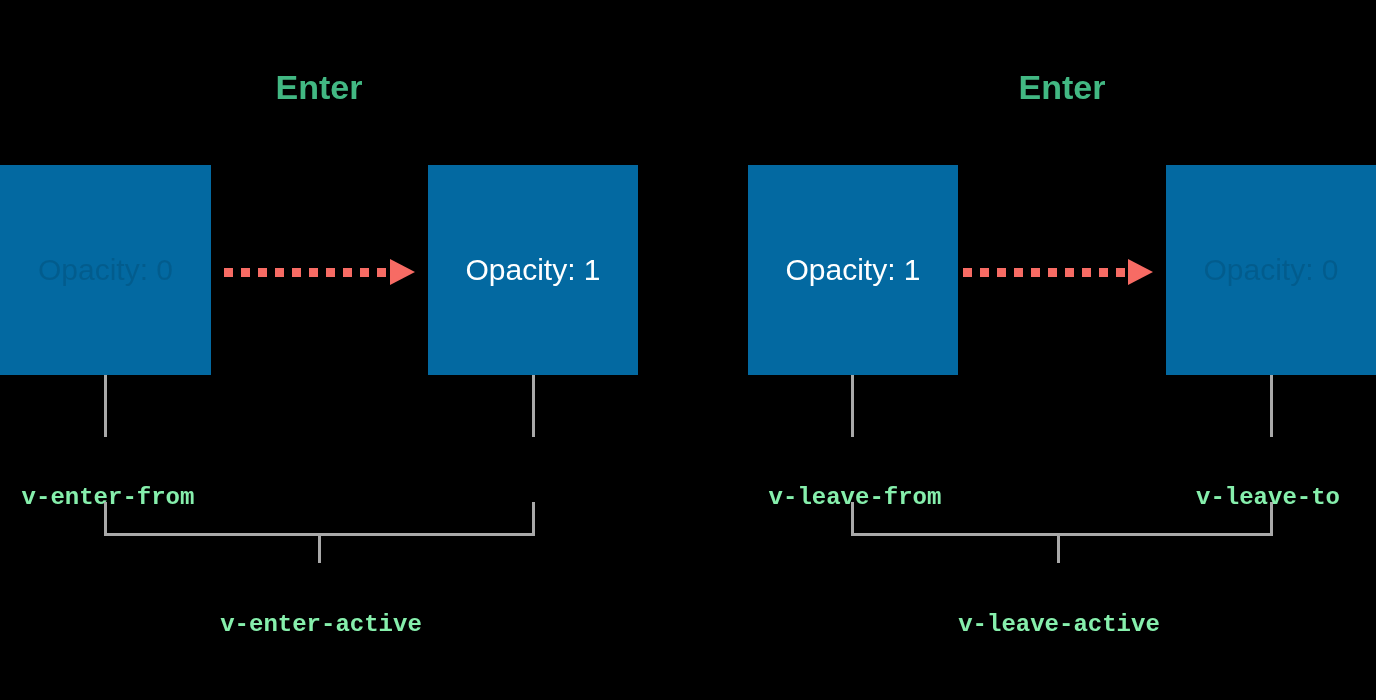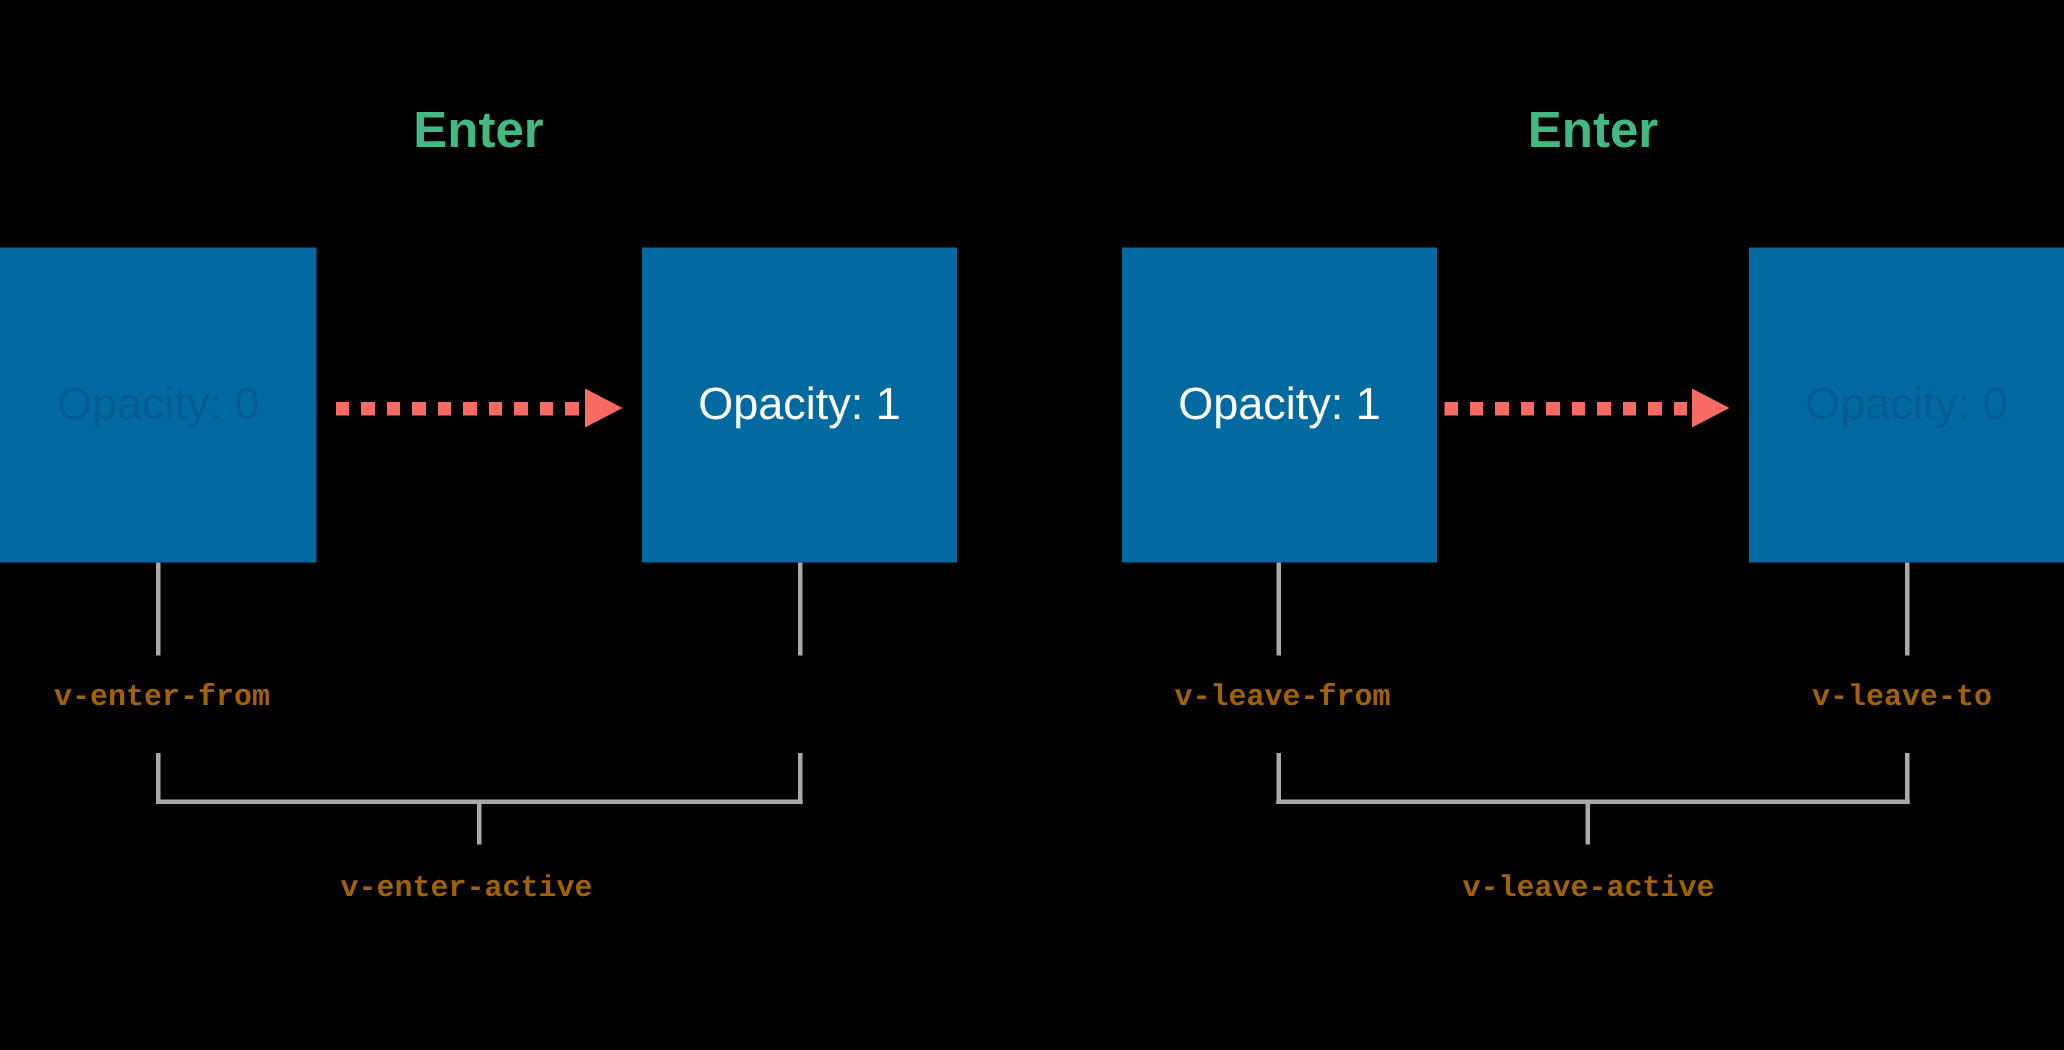--- a/index.html
+++ b/index.html
@@ -62,24 +62,25 @@
   .hline{height:3px;}
   .drop{top:375px;height:62px;}
   .bracket-v{top:502px;height:34px;}
   .bracket-h{top:533px;}
   .stem{top:536px;height:27px;}
   .mono-label{
     position:absolute;
     transform:translateX(-50%);
     font-family:"Liberation Mono","DejaVu Sans Mono",monospace;
     font-weight:bold;
-    font-size:20px;
+    font-size:24px;
     line-height:32px;
-    color:#a16207;
+    color:#86efac;
     white-space:nowrap;
+    margin-top:32px;
   }
   .class-row{top:450px;}
   .active-row{top:577px;}
 </style>
 </head>
 <body>
 
 <div id="canvas">
 
   <div id="enter-title" class="group-title">Enter</div>
@@ -98,21 +99,21 @@
   <div class="vline drop" style="left:104px;"></div>
   <div class="vline drop" style="left:532px;"></div>
 
   <div class="mono-label class-row" style="left:108px;">v-enter-from</div>
 
   <div class="vline bracket-v" style="left:104px;"></div>
   <div class="vline bracket-v" style="left:532px;"></div>
   <div class="hline bracket-h" style="left:104px;width:431px;"></div>
   <div class="vline stem" style="left:318px;"></div>
 
-  <div class="mono-label active-row" style="left:311px;">v-enter-active</div>
+  <div class="mono-label active-row" style="left:321px;">v-enter-active</div>
 
   <div id="leave-title" class="group-title">Enter</div>
 
   <div id="box-leave-from" class="box">
     <span class="box-label full">Opacity: 1</span>
   </div>
 
   <div id="leave-dashes" class="dashes"></div>
   <div id="leave-arrowhead" class="arrowhead"></div>
 

